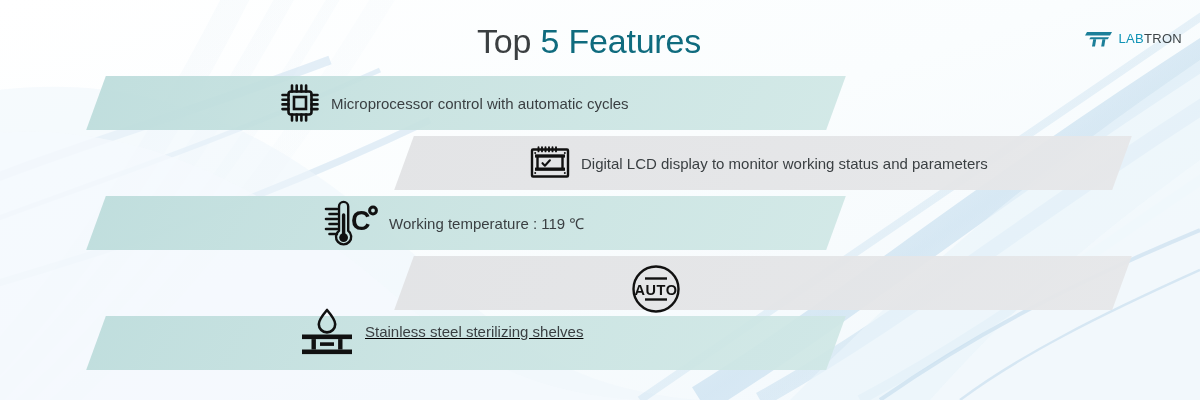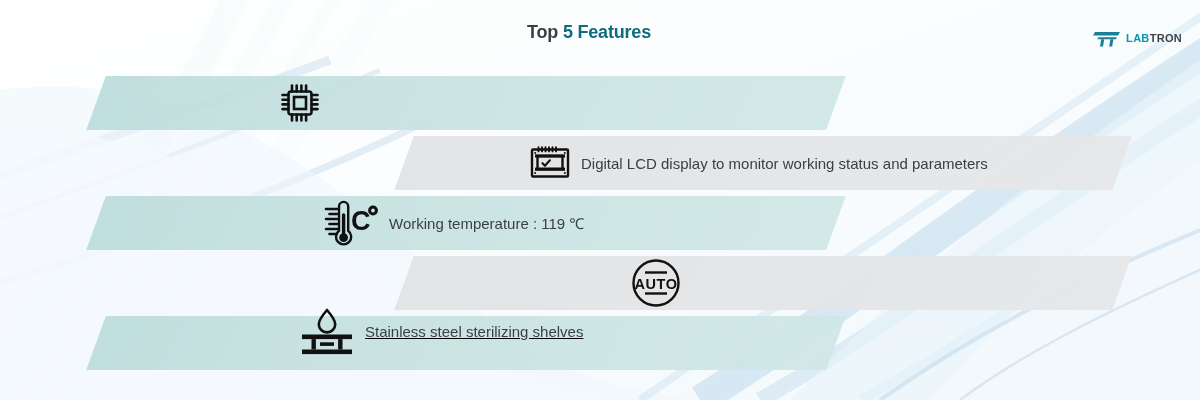--- a/index.html
+++ b/index.html
@@ -17,34 +17,34 @@
     background:#fbfdfe;
   }
   
   #bg { position:absolute; inset:0; z-index:0; }
   #bg svg { display:block; width:1200px; height:400px; }
 
   
   .title {
     position:absolute; top:22px; left:0; width:1178px;
     text-align:center;
-    font-size:18px; font-weight:bold; letter-spacing:-0.2px;
+    font-size:34px; font-weight:normal; letter-spacing:-0.2px;
     z-index:6;
     white-space:nowrap;
   }
   .title .t-dark { color:#3b3f41; }
   .title .t-teal { color:#0f6b7e; }
 
   .logo {
     position:absolute; top:28px; right:18px;
     display:flex; align-items:center; gap:5px;
     z-index:6;
   }
   .logo .mark { width:28px; height:20px; display:block; }
-  .logo .word { font-size:11px; font-weight:bold; letter-spacing:0.3px; line-height:1; }
+  .logo .word { font-size:13px; font-weight:normal; letter-spacing:0.3px; line-height:1; }
   .logo .w-lab { color:#0f93b5; }
   .logo .w-tron { color:#3d4447; }
 
   
   .rows { position:absolute; inset:0; z-index:4; }
   .row { position:absolute; height:54px; }
   .band {
     position:absolute; inset:0;
     transform:skewX(-20deg);
     transform-origin:center;
@@ -65,21 +65,21 @@
   
   #row-1 { left:96px;  top:76px;  width:740px; }
   #row-2 { left:404px; top:136px; width:718px; }
   #row-3 { left:96px;  top:196px; width:740px; }
   #row-4 { left:404px; top:256px; width:718px; }
   #row-5 { left:96px;  top:316px; width:740px; }
 
   #content-1 { left:278px; top:76px; }
   #content-2 { left:528px; top:136px;justify-content:center; }
   #content-3 { left:318px; top:196px; }
-  #content-4 { left:630px; top:256px;gap:40px; }
+  #content-4 { left:630px; top:262px;gap:40px; }
   #content-5 { left:298px; top:304px;text-decoration:underline; }
 </style>
 </head>
 <body>
 
 <div id="stage">
 
   <div id="bg">
     <svg viewBox="0 0 1200 400" xmlns="http://www.w3.org/2000/svg">
       <defs>
@@ -162,20 +162,21 @@
       <svg class="icon" width="44" height="44" viewBox="0 0 44 44">
         <g stroke="#111111" stroke-width="2.6" fill="none" stroke-linecap="round">
           <rect x="10.5" y="10.5" width="23" height="23" rx="2.5"></rect>
           <rect x="16" y="16" width="12" height="12"></rect>
           <path d="M14 10.5V4.5M18.7 10.5V4.5M23.4 10.5V4.5M28.1 10.5V4.5"></path>
           <path d="M14 33.5v6M18.7 33.5v6M23.4 33.5v6M28.1 33.5v6"></path>
           <path d="M10.5 14h-6M10.5 18.7h-6M10.5 23.4h-6M10.5 28.1h-6"></path>
           <path d="M33.5 14h6M33.5 18.7h6M33.5 23.4h6M33.5 28.1h6"></path>
         </g>
       </svg>
+      <span class="label">Microprocessor control with automatic cycles</span>
     </div>
 
     <div class="row" id="row-2">
       <div class="band gray"></div>
     </div>
     <div class="content" id="content-2">
       <svg class="icon" width="44" height="40" viewBox="0 0 44 40">
         <g stroke="#111111" fill="none" stroke-width="2.4">
           <rect x="4" y="6.5" width="36" height="27" rx="1"></rect>
           <rect x="9.5" y="13" width="25" height="13"></rect>

